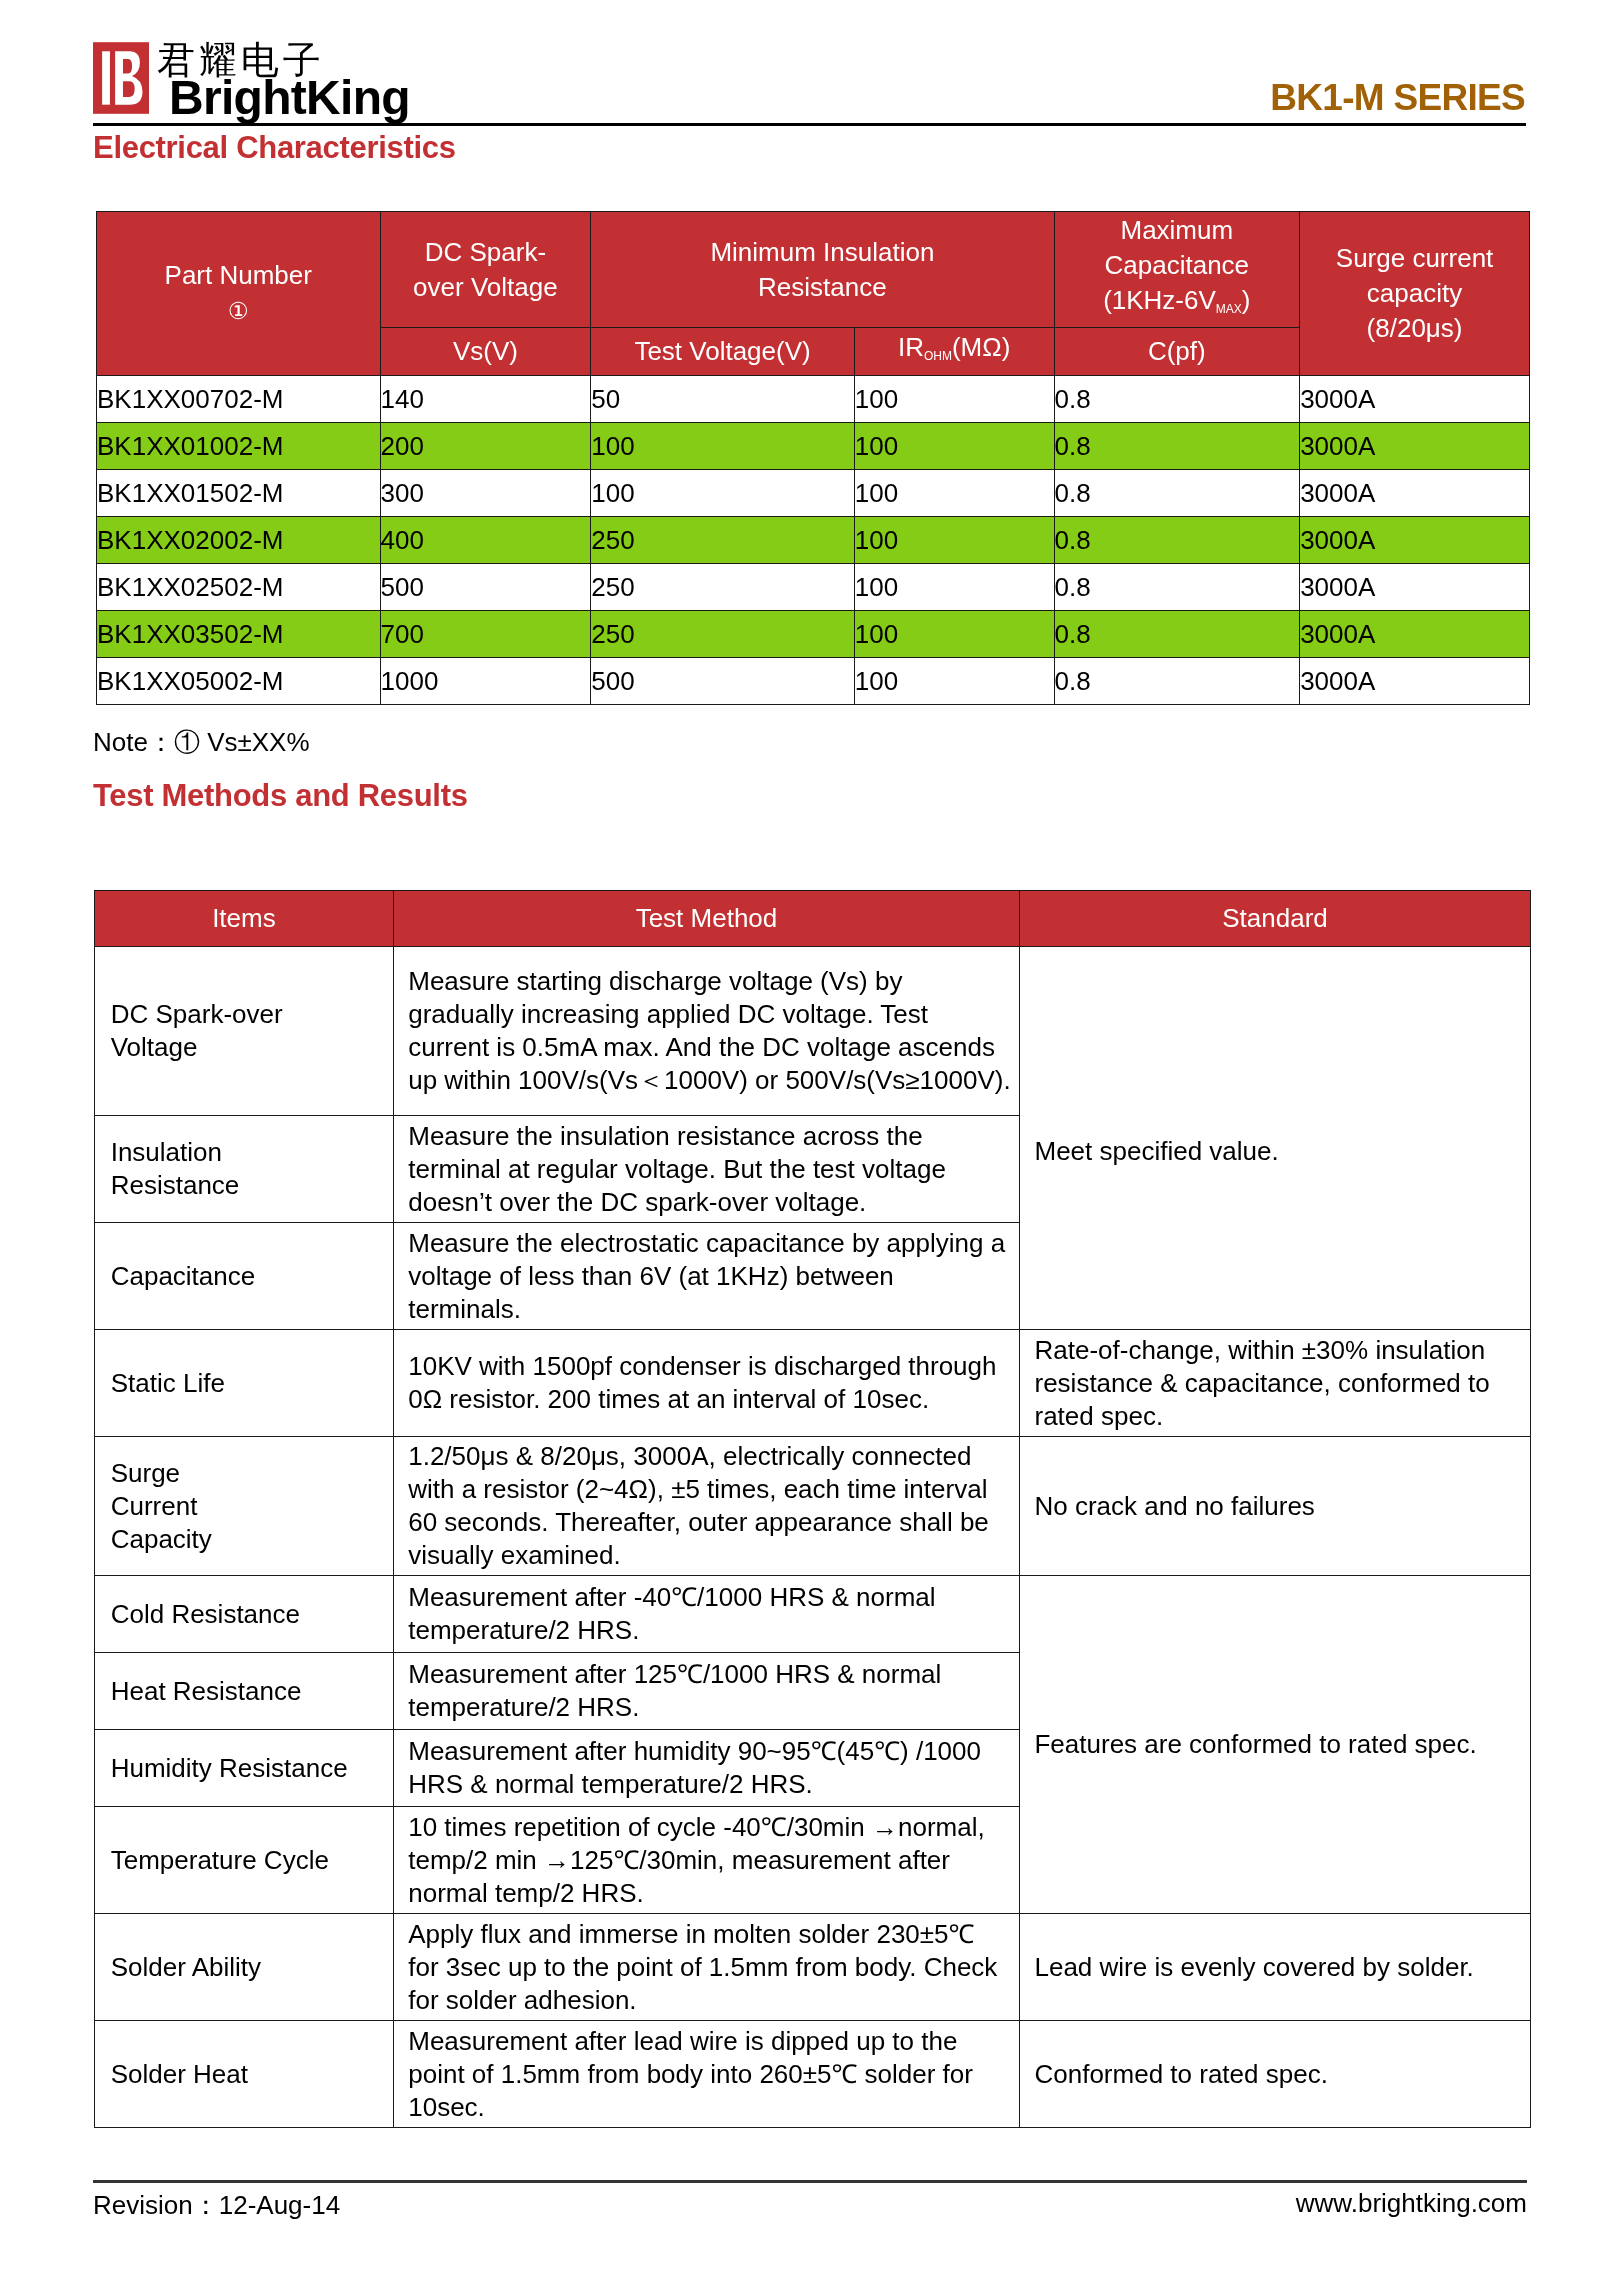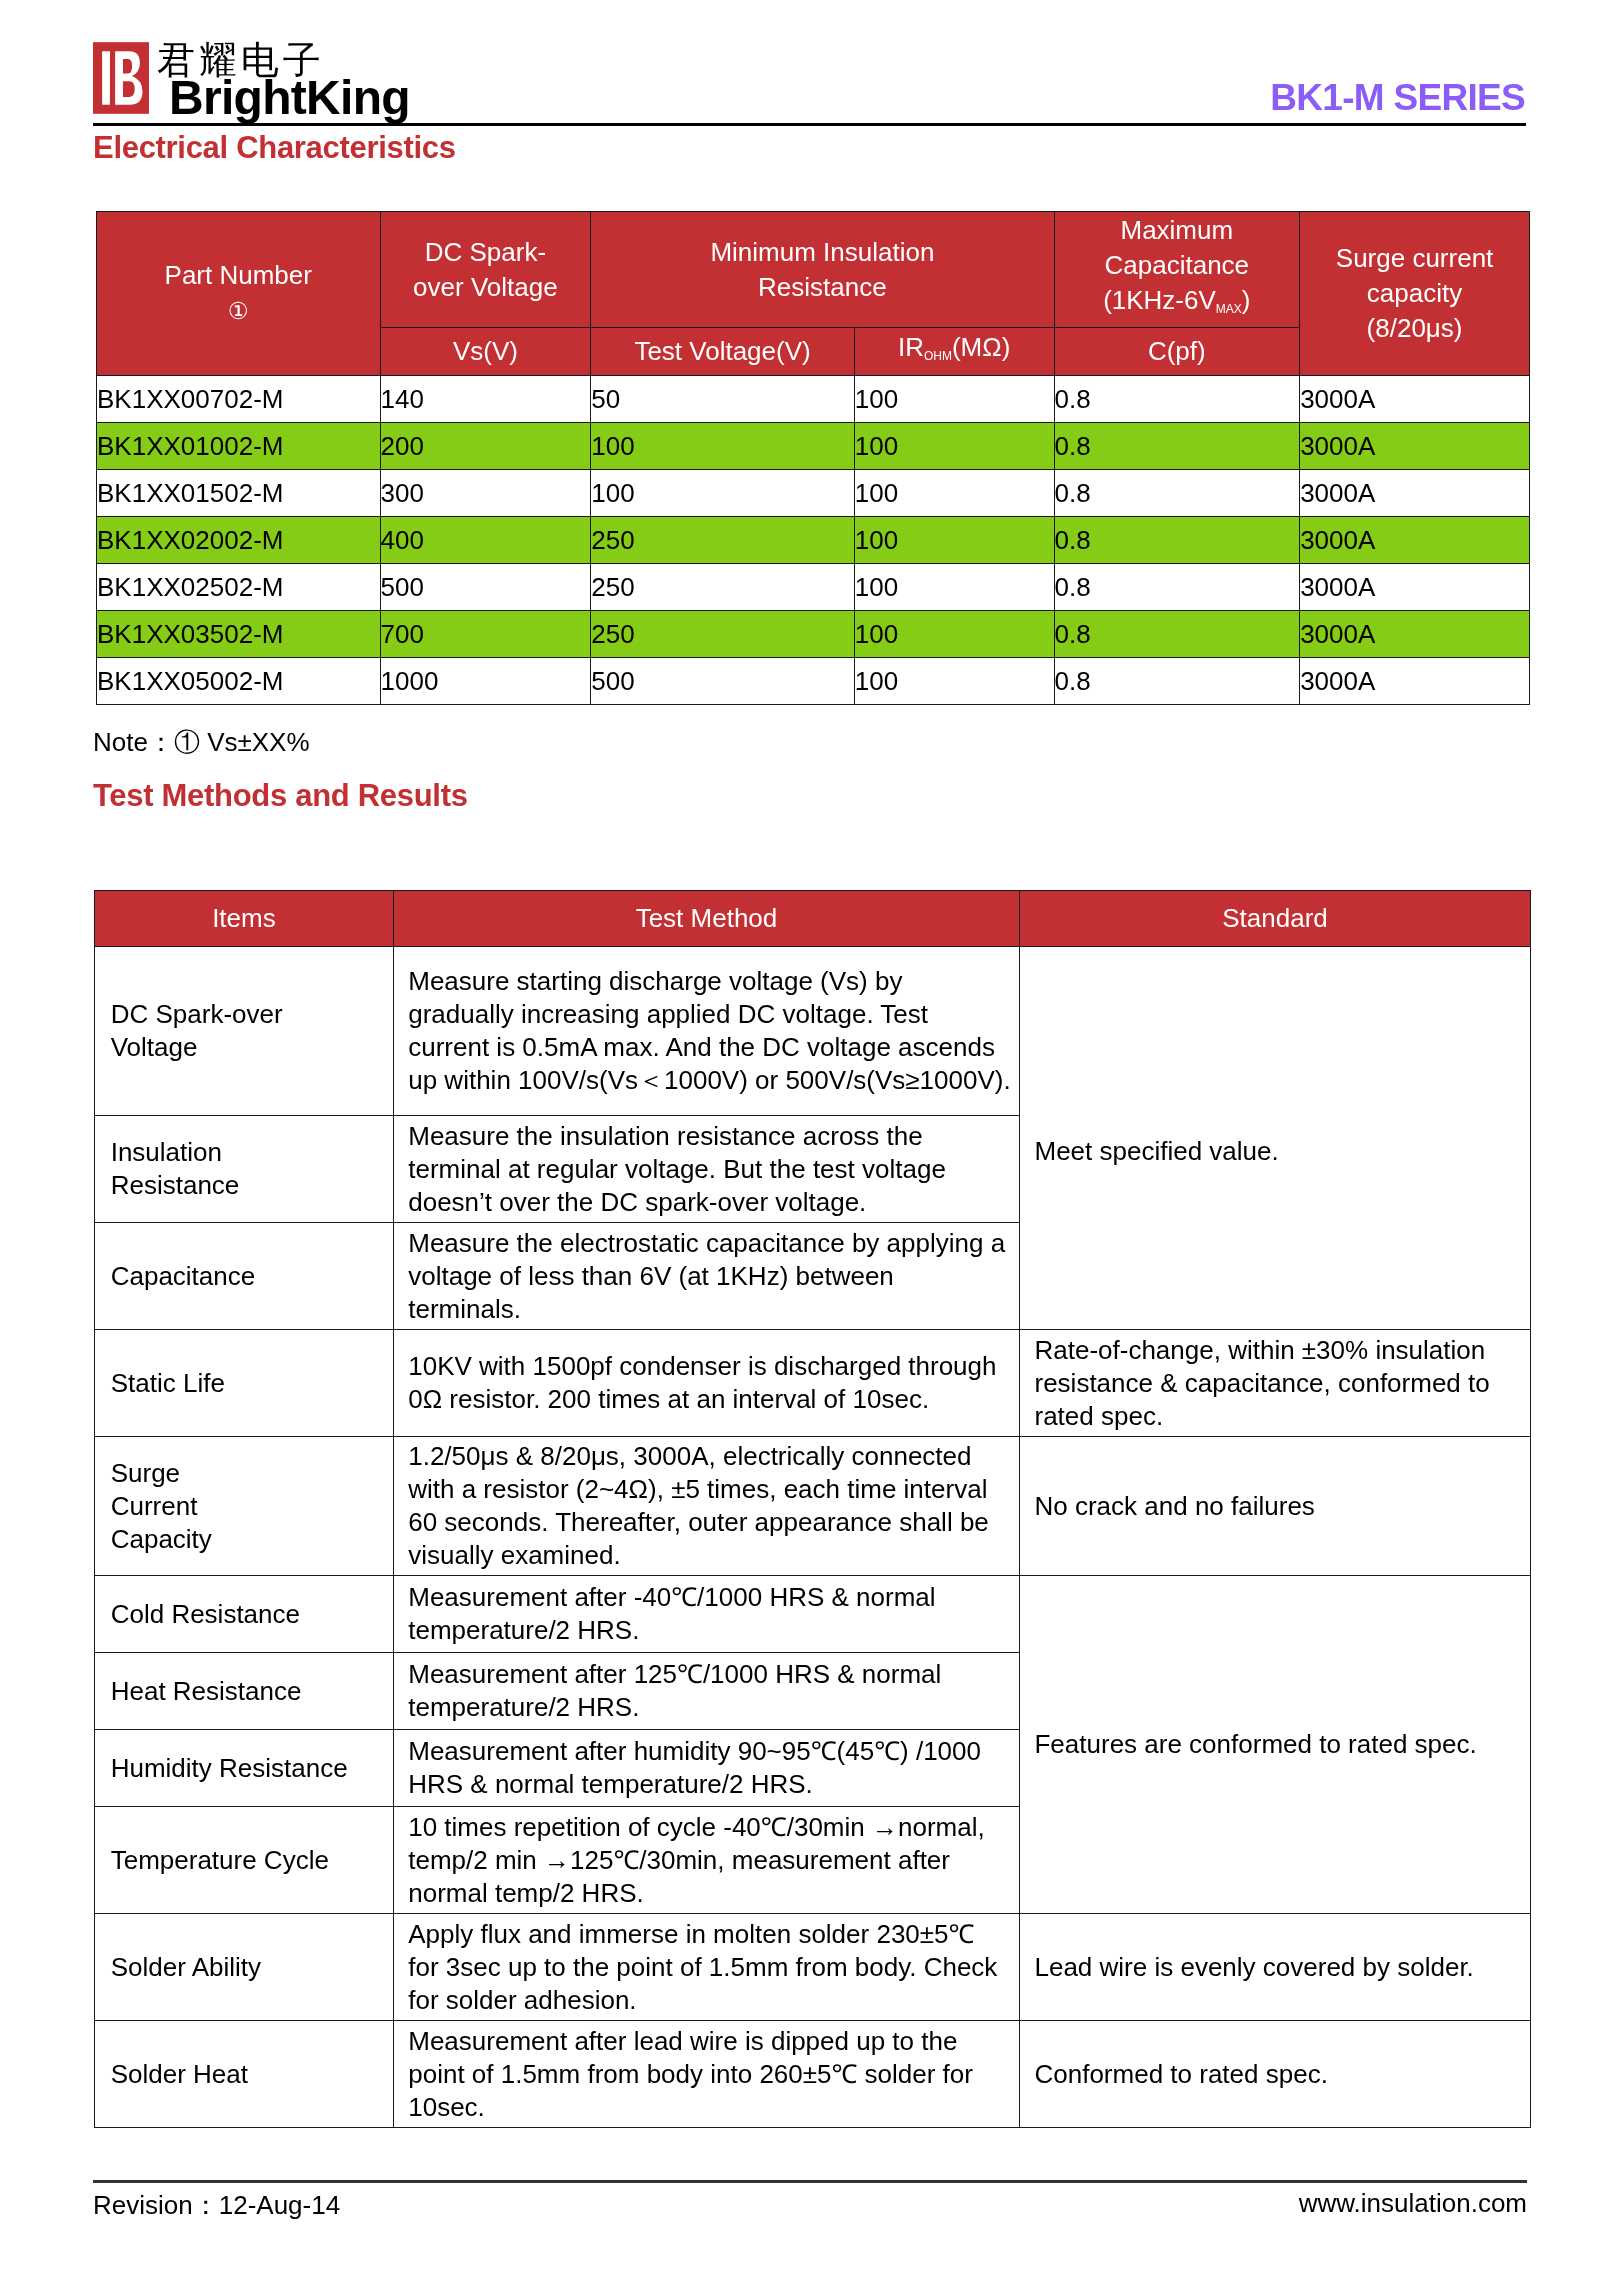--- a/index.html
+++ b/index.html
@@ -4,21 +4,21 @@
 <style>
   html, body { margin: 0; padding: 0; background: #ffffff; }
   body { width: 1623px; height: 2295px; position: relative; overflow: hidden;
          font-family: "Liberation Sans", sans-serif; color: #000; }
   .abs { position: absolute; }
 
   
   .logo-mark { left: 93px; top: 42px; width: 56px; height: 72px; }
   .logo-cn { left: 157px; top: 39px; font-size: 38px; letter-spacing: 3.9px; font-family: "DejaVu Sans", sans-serif; line-height: 42px; }
   .logo-en { left: 169px; top: 72px; font-size: 48px; font-weight: bold; letter-spacing: -0.7px; line-height: 52px; }
-  .series { right: 98px; top: 77px; font-size: 37px; font-weight: bold; color: #8b5cf6; letter-spacing: -0.7px; }
+  .series { right: 98px; top: 77px; font-size: 37px; font-weight: bold; color: #a16207; letter-spacing: -0.7px; }
   .header-rule { left: 93px; top: 123px; width: 1433px; height: 2.6px; background: #000; }
 
   .section-title { font-size: 31px; font-weight: bold; color: #c33033; letter-spacing: -0.3px; }
   .sec1 { left: 93px; top: 130px; }
   .sec2 { left: 93px; top: 778px; }
 
   
   table { border-collapse: collapse; position: absolute; }
   td, th { border: 1.3px solid #1a1a1a; padding: 0; }
   .hdr { background: #c33033; color: #ffffff; font-weight: normal; text-align: center; font-size: 26px; line-height: 35px; }
@@ -226,14 +226,14 @@
   <tr style="height:107px">
     <td class="item">Solder Heat</td>
     <td class="method">Measurement after lead wire is dipped up to the point of 1.5mm from body into 260±5℃ solder for 10sec.</td>
     <td class="std">Conformed to rated spec.</td>
   </tr>
 </tbody>
   </table>
 
 <div class="abs footer-rule"></div>
 <div class="abs revision">Revision：12-Aug-14</div>
-<div class="abs website">www.insulation.com</div>
+<div class="abs website">www.brightking.com</div>
 
 
 </body></html>

